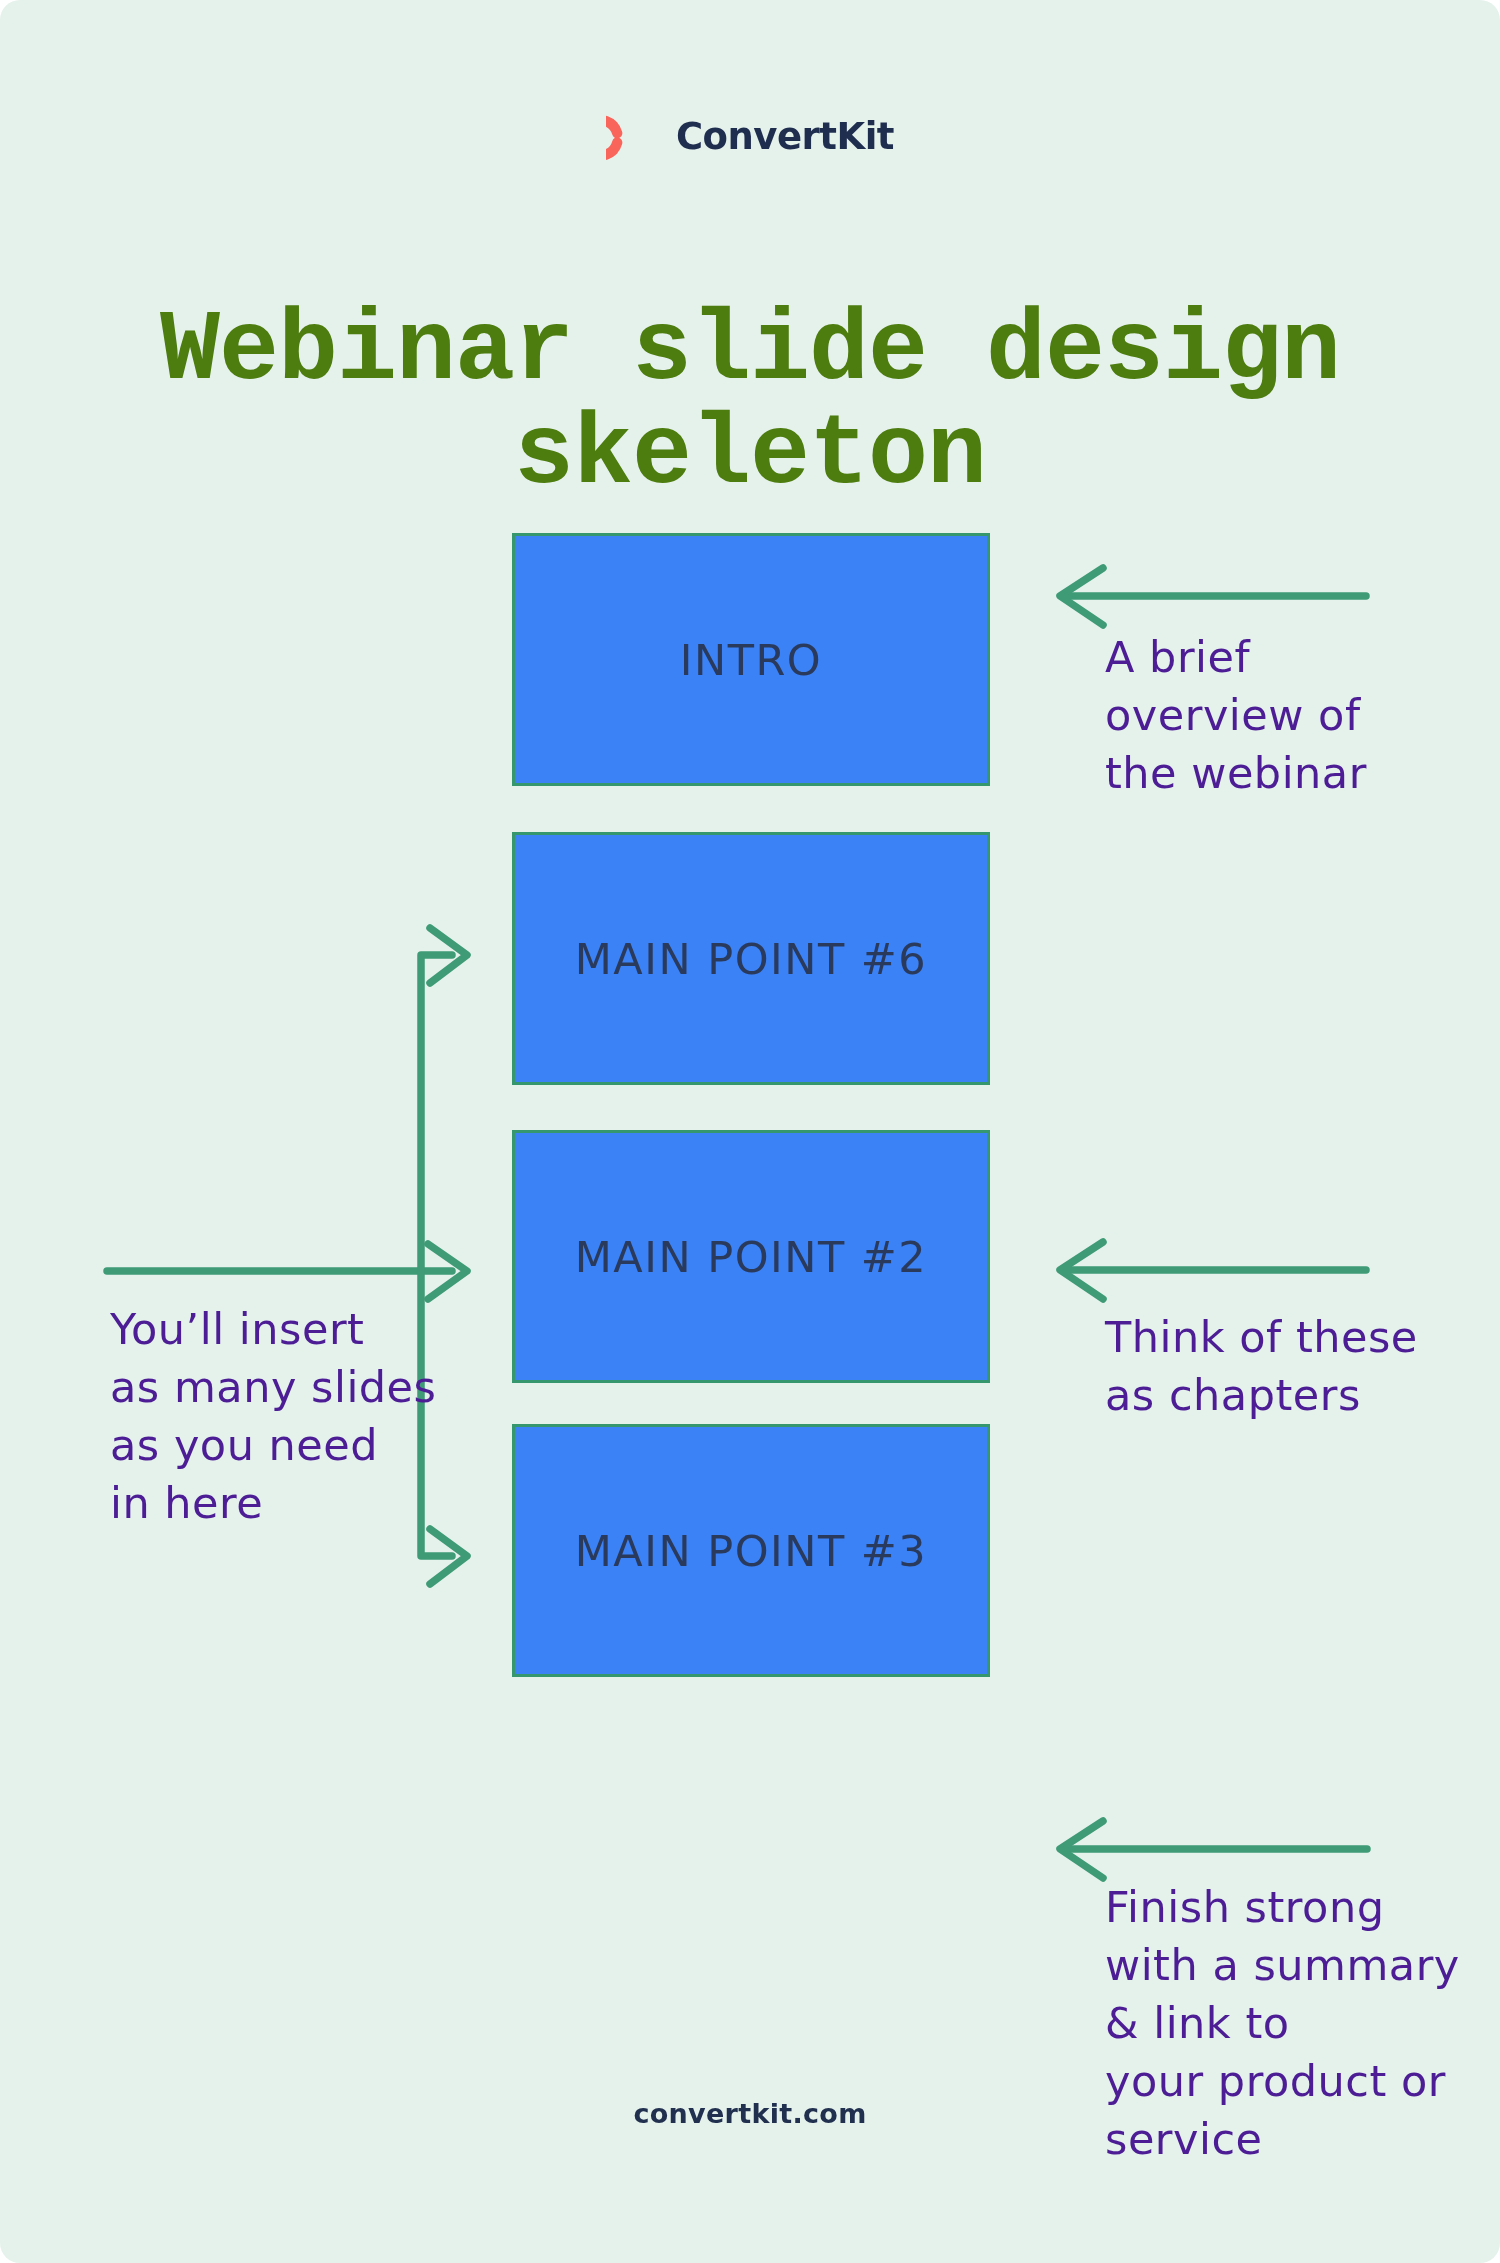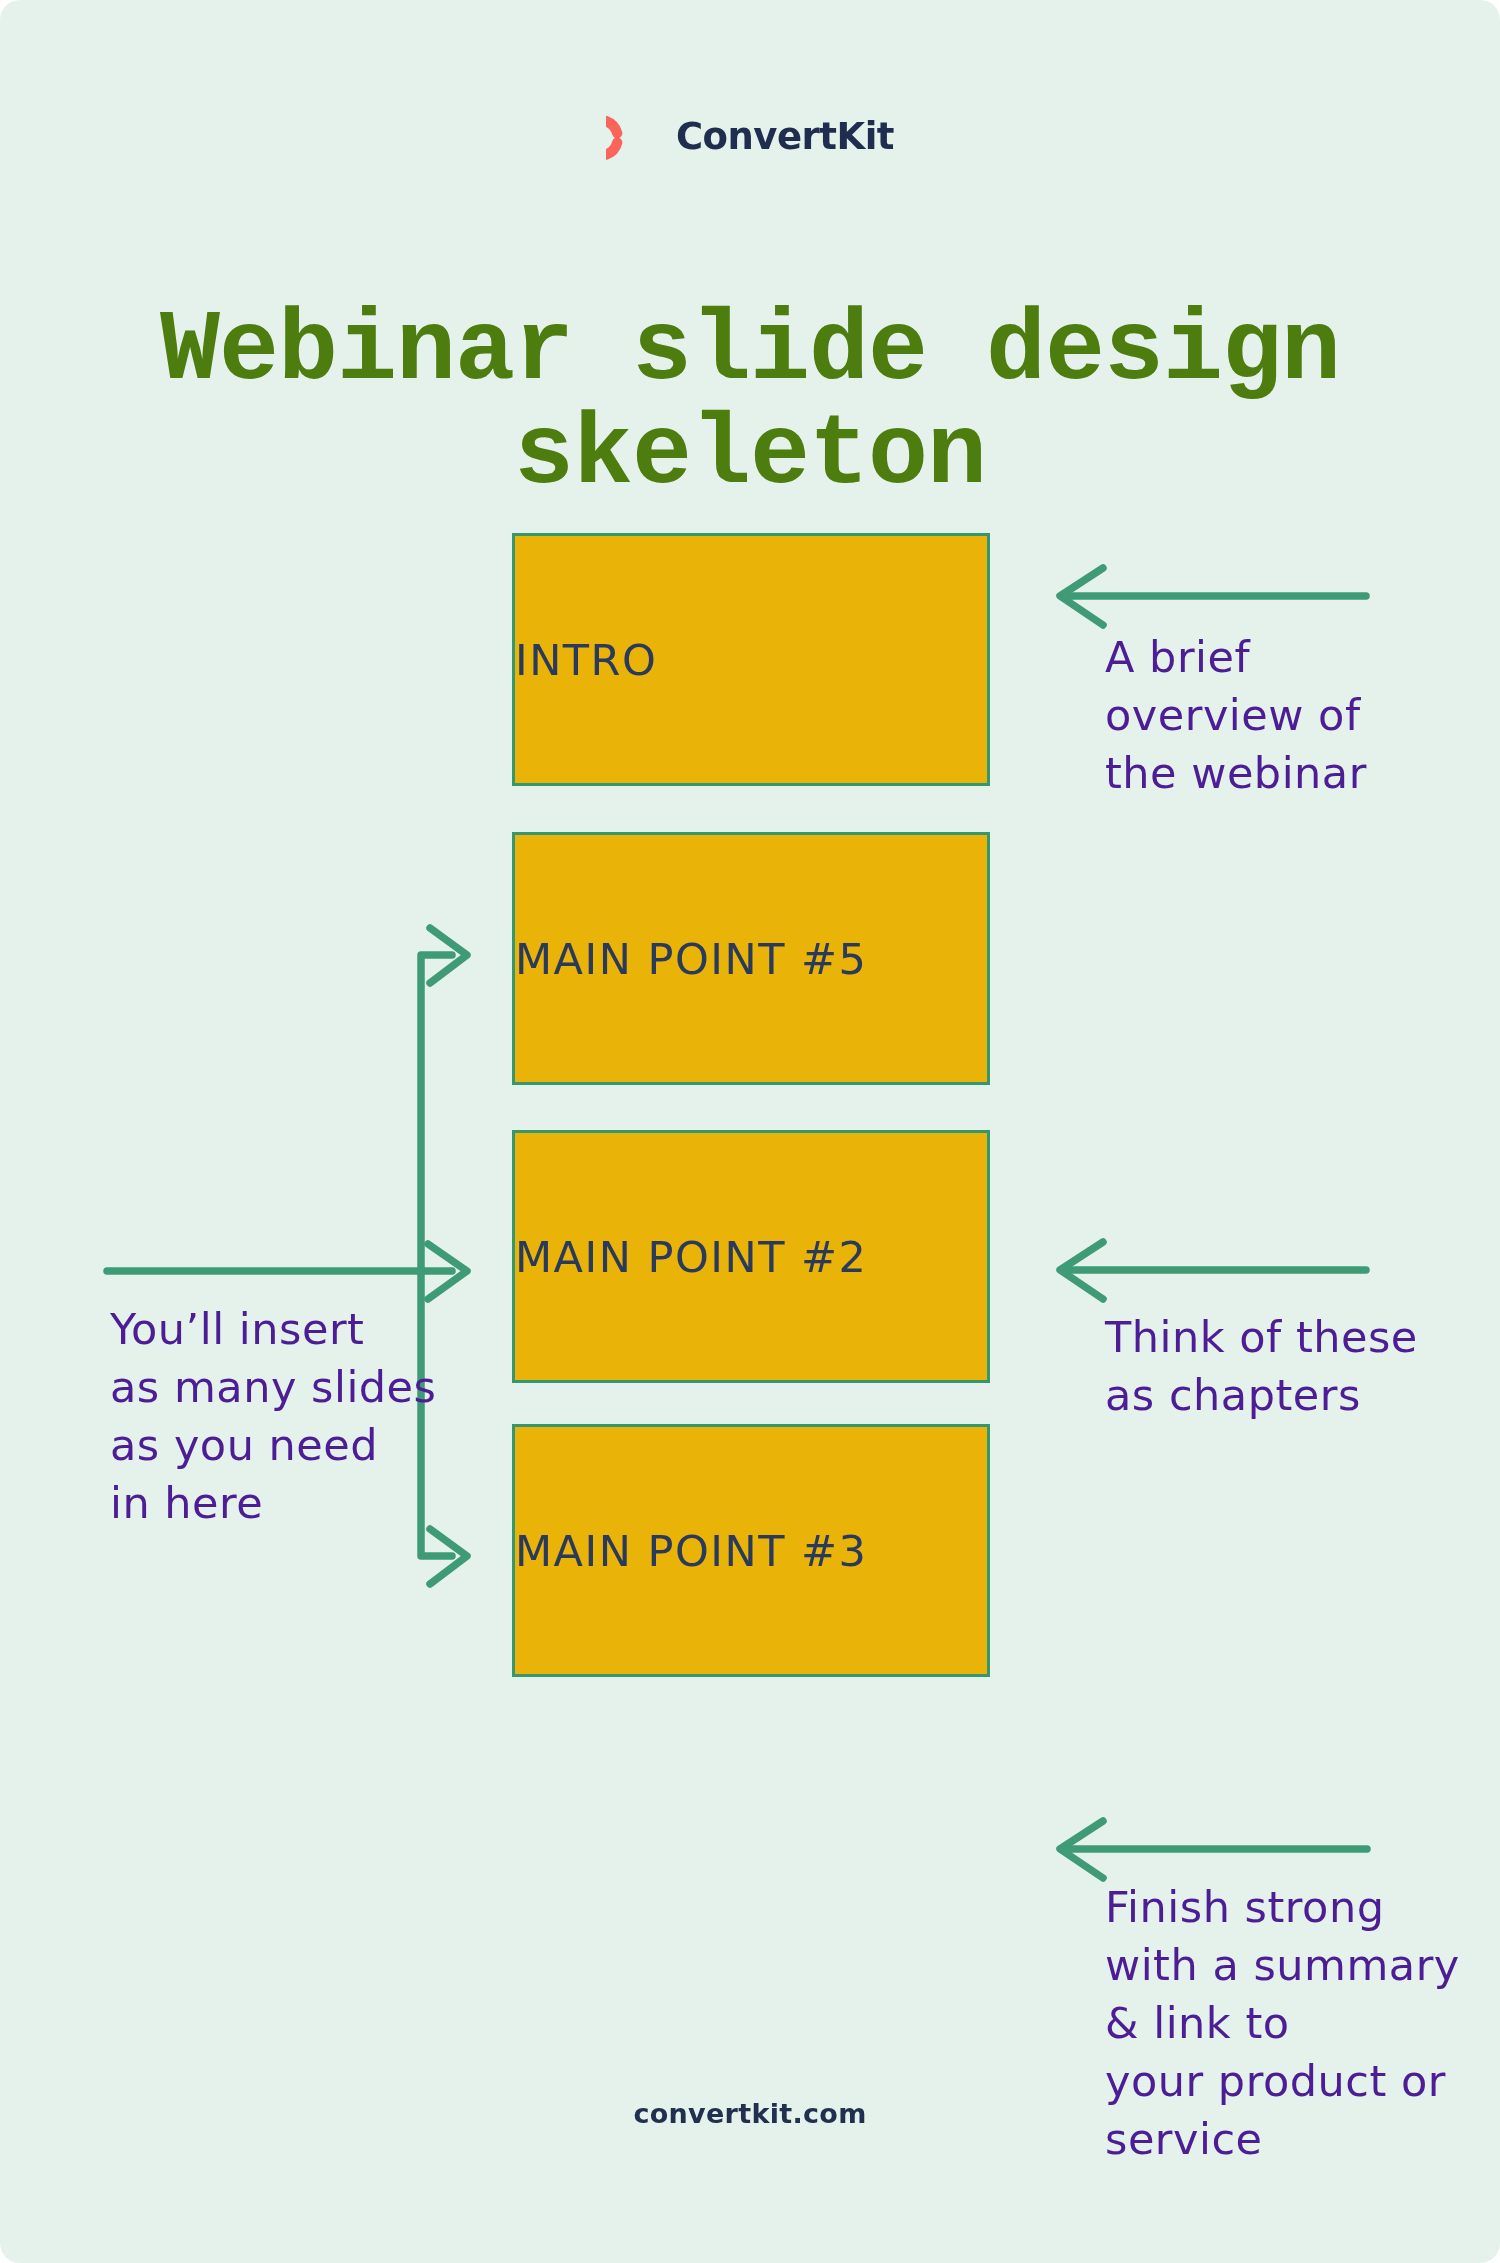--- a/index.html
+++ b/index.html
@@ -26,24 +26,24 @@
     font-family:Liberation Mono, monospace;
     font-weight:bold;
     font-size:100px;line-height:104px;
     letter-spacing:-1px;
     color:#4d7c0f;
     white-space:pre-line;
   }
   
   .slide{
     position:absolute;left:512px;width:478px;height:253px;
-    background:#eab308;
+    background:#3b82f6;
     border:3px solid #35976d;
     box-sizing:border-box;
-    display:flex;align-items:center;
+    display:flex;align-items:center;justify-content:center;
   }
   .slide-label{
     font-size:43px;letter-spacing:1.5px;color:#2a3a5c;
   }
   .s0{top:533px}.s1{top:832px}.s2{top:1130px}.s3{top:1424px}.s4{top:1723px}
   
   .arrows{position:absolute;top:0;left:0;width:1500px;height:2263px;pointer-events:none;}
   .arrows path{stroke:#3f9b76;stroke-width:7.5;fill:none;stroke-linecap:round;stroke-linejoin:round;}
   
   .note{
@@ -78,21 +78,21 @@
     <span class="brand-name">ConvertKit</span>
   </div>
 
   <h1 class="title">Webinar slide design
 skeleton</h1>
 
   <div class="slide s0">
     <span class="slide-label">INTRO</span>
   </div>
   <div class="slide s1">
-    <span class="slide-label">MAIN POINT #5</span>
+    <span class="slide-label">MAIN POINT #6</span>
   </div>
   <div class="slide s2">
     <span class="slide-label">MAIN POINT #2</span>
   </div>
   <div class="slide s3">
     <span class="slide-label">MAIN POINT #3</span>
   </div>
 
   <svg class="arrows" viewBox="0 0 1500 2263" aria-hidden="true">
 

